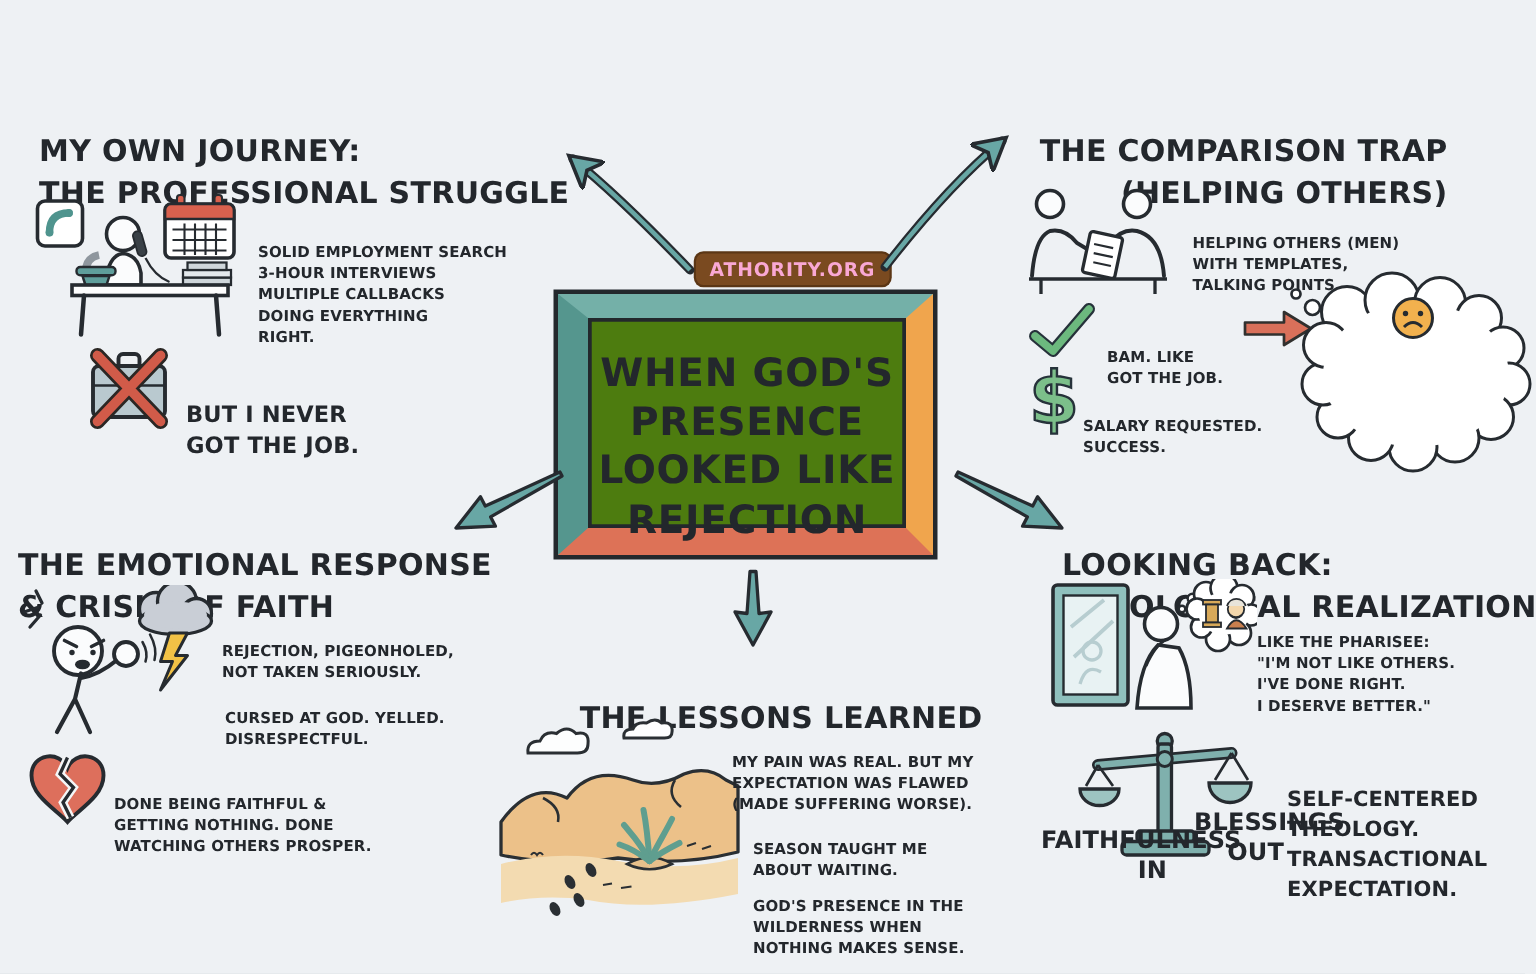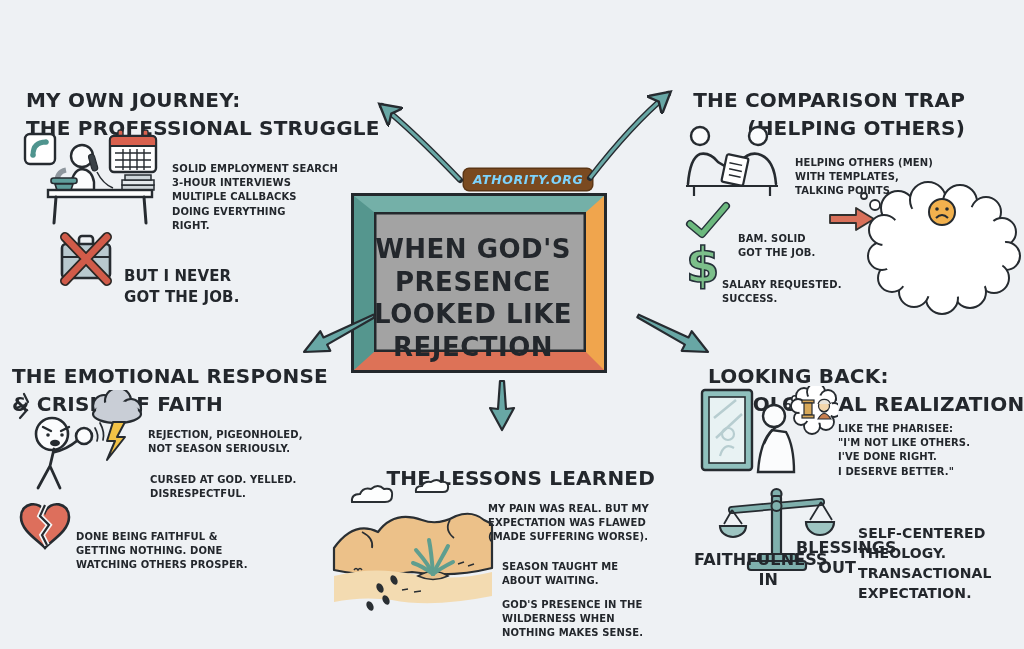--- a/index.html
+++ b/index.html
@@ -8,33 +8,33 @@
     background:#eef1f4;
     font-family:"DejaVu Sans","Liberation Sans",sans-serif;
     color:#23272c;
   }
   .abs{position:absolute;}
   .t{white-space:pre-line;font-weight:bold;letter-spacing:.1px;margin-top:32px;}
   .h1{font-size:20px;line-height:1.42;font-weight:bold;letter-spacing:.2px;}
   .body{font-size:10px;line-height:1.42;}
   .center{text-align:right;}
   .board{
-    left:354px;top:196px;width:212px;height:140px;
-    background:#a3a3a3;
+    left:372px;top:196px;width:212px;height:140px;
+    background:#4d7c0f;
     border-style:solid;border-width:16px 18px 18px 20px;
     border-color:#74b0a8 #f0a54d #dd7257 #55968e;
     outline:3px solid #23282c;
     box-shadow:inset 0 0 0 2.5px #23282c;
-    display:flex;align-items:center;
+    display:flex;align-items:center;justify-content:center;
   }
   .board .t{font-size:26px;line-height:1.25;letter-spacing:.5px;text-align:center;}
   .badge{
-    left:464px;top:169px;background:#7a4a20;color:#7dd3fc;
+    left:464px;top:169px;background:#7a4a20;color:#f9a8d4;
     padding:3px 9px;border-radius:5px;font-size:12.5px;font-weight:bold;
-    letter-spacing:.6px;box-shadow:0 0 0 1.5px #5b3615;font-style:italic;
+    letter-spacing:.6px;box-shadow:0 0 0 1.5px #5b3615;
   }
   .cloudtext{font-size:12px;line-height:1.3;}
   .scalelabel{font-size:16px;line-height:1.22;}
 </style>
 </head>
 <body>
 
 <div id="canvas">
 
   <div class="abs badge">ATHORITY.ORG</div>
@@ -132,21 +132,21 @@
   </svg>
 
   <div class="abs body t" style="left:795px;top:124px;width:195px">HELPING OTHERS (MEN)
 WITH TEMPLATES,
 TALKING POINTS.</div>
 
   <svg class="abs" style="left:684px;top:200px" width="48" height="40">
     <path d="M6 24 L18 34 L42 6" fill="none" stroke="#26323a" stroke-width="8" stroke-linecap="round" stroke-linejoin="round"></path>
     <path d="M6 24 L18 34 L42 6" fill="none" stroke="#6cb97e" stroke-width="5" stroke-linecap="round" stroke-linejoin="round"></path>
   </svg>
-  <div class="abs body t" style="left:738px;top:200px;width:110px">BAM. SOLID
+  <div class="abs body t" style="left:738px;top:200px;width:110px">BAM. LIKE
 GOT THE JOB.</div>
 
   <svg class="abs" style="left:828px;top:206px" width="48" height="26">
     <polygon points="2,9 28,9 28,2 46,13 28,24 28,17 2,17" fill="#d9705a" stroke="#31302e" stroke-width="1.8" stroke-linejoin="round"></polygon>
   </svg>
 
   <svg class="abs" style="left:684px;top:240px" width="34" height="52">
     <text x="2" y="42" font-size="48" font-weight="bold" font-family="DejaVu Sans, sans-serif" fill="#7cbf8a" stroke="#26323a" stroke-width="1.6">$</text>
   </svg>
   <div class="abs body t" style="left:722px;top:246px;width:170px">SALARY REQUESTED.
@@ -192,21 +192,21 @@
     <path d="M31 37 L39 41 M49 41 L57 37" stroke="#262b30" stroke-width="2.4" stroke-linecap="round"></path>
     <circle cx="36" cy="45" r="1.8" fill="#262b30"></circle>
       <circle cx="50" cy="45" r="1.8" fill="#262b30"></circle>
     <ellipse cx="43" cy="53" rx="5" ry="3.2" fill="#262b30"></ellipse>
     <path d="M42 59 L38 76 L26 98 M38 76 L48 98 M42 62 Q54 60 66 50" fill="none" stroke="#262b30" stroke-width="2.8" stroke-linecap="round"></path>
     <circle cx="72" cy="46" r="8" fill="#fbfcfd" stroke="#262b30" stroke-width="2.6"></circle>
     <path d="M83 38 q4 7 2 13 M88 33 q5 9 3 17" stroke="#262b30" stroke-width="1.7" fill="none" stroke-linecap="round"></path>
   </svg>
 
   <div class="abs body t" style="left:148px;top:396px;width:240px">REJECTION, PIGEONHOLED,
-NOT SEASON SERIOUSLY.</div>
+NOT TAKEN SERIOUSLY.</div>
   <div class="abs body t" style="left:150px;top:441px;width:240px">CURSED AT GOD. YELLED.
 DISRESPECTFUL.</div>
 
   <svg class="abs" style="left:16px;top:498px" width="58" height="56">
     <path d="M29 14 C24 2 5 4 5 19 C5 33 22 42 29 50 C36 42 53 33 53 19 C53 4 34 2 29 14 Z" fill="#dd6f5c" stroke="#262b30" stroke-width="2.6"></path>
     <polyline points="29,7 24,18 33,27 26,37 31,47" fill="none" stroke="#f4f6f7" stroke-width="5.5"></polyline>
     <polyline points="29,7 24,18 33,27 26,37 31,47" fill="none" stroke="#262b30" stroke-width="2.2"></polyline>
   </svg>
 
   <div class="abs body t" style="left:76px;top:498px;width:255px">DONE BEING FAITHFUL &amp;

